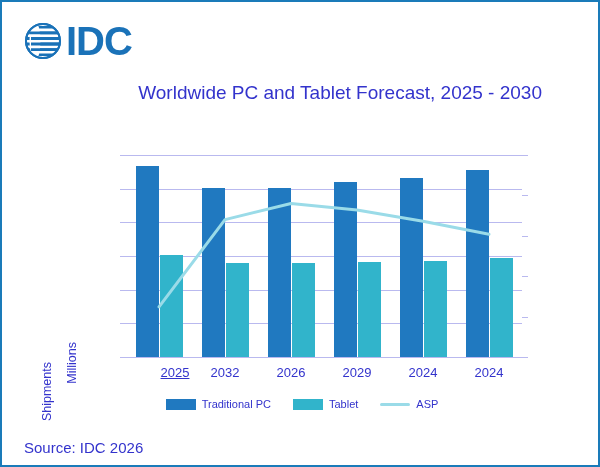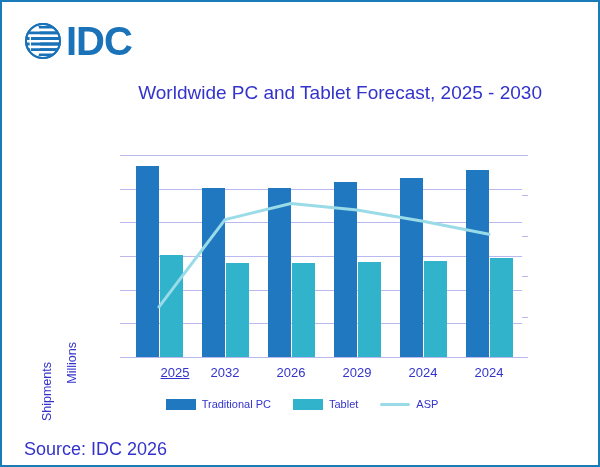--- a/index.html
+++ b/index.html
@@ -83,21 +83,21 @@
     position:absolute;left:0;top:396px;width:600px;
     display:flex;justify-content:center;align-items:center;gap:22px;
   }
   .legend-item{display:flex;align-items:center;gap:6px;}
   .swatch{width:30px;height:11px;display:inline-block;}
   .swatch.line{height:3px;border-radius:2px;}
   .legend-label{color:#3333cc;font-size:11px;}
   
   .source{
     position:absolute;left:22px;top:437px;
-    color:#3333cc;font-size:18px;
+    color:#3333cc;font-size:15px;
   }
 </style>
 </head>
 <body>
 
 <div class="frame">
 
   <div class="logo">
     <span>
       <svg class="logo-globe" viewBox="0 0 42 42" aria-hidden="true">

